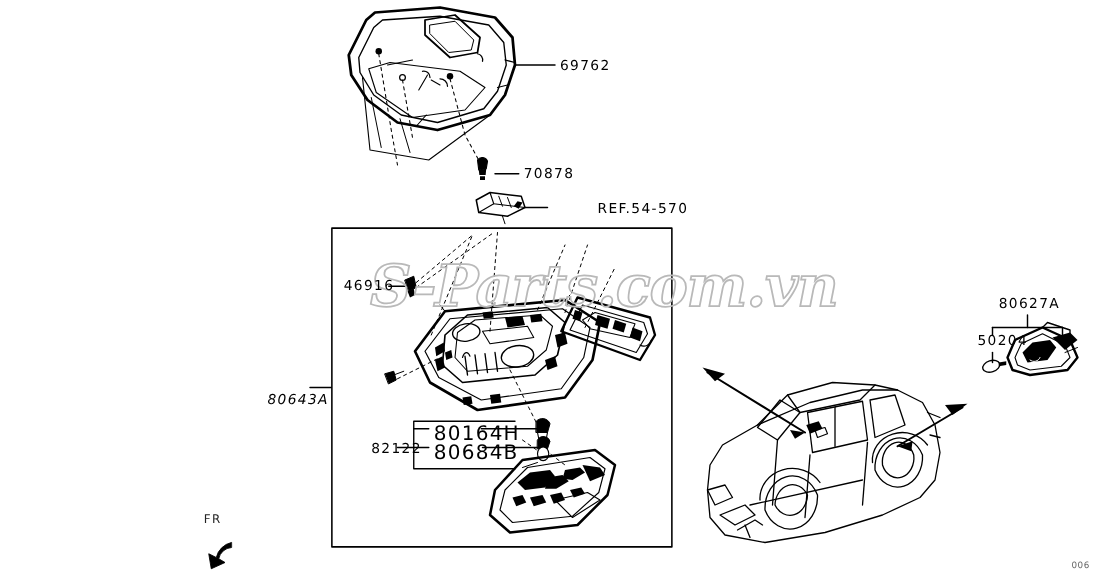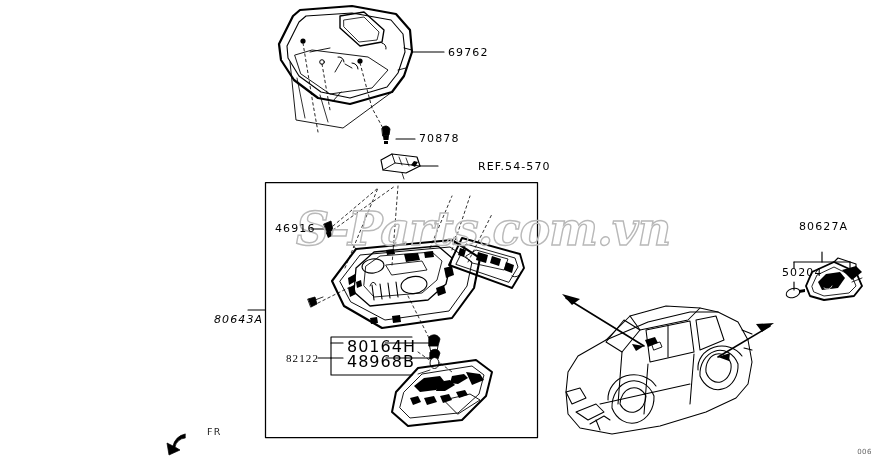--- a/index.html
+++ b/index.html
@@ -11,22 +11,22 @@
        font-size:11px;color:#000;letter-spacing:1.1px;white-space:nowrap;
        font-weight:500;}
   .lbl.sm{font-size:16px;letter-spacing:1px;}
   .wm{position:absolute;left:296px;top:202px;font-size:46px;
       font-family:"DejaVu Serif","Liberation Serif",serif;
       font-style:italic;font-weight:700;letter-spacing:-1px;
       color:transparent;-webkit-text-stroke:1.4px #b9b9b9;
       white-space:nowrap;pointer-events:none;}
   .corner{position:absolute;right:6px;bottom:4px;font-size:7px;color:#666;
           letter-spacing:0.5px;font-family:"DejaVu Sans",sans-serif;}
-  .frtxt{position:absolute;left:163px;top:426px;font-size:9.5px;
-         letter-spacing:1.2px;color:#222;margin-left:44px;}
+  .frtxt{position:absolute;left:163px;top:410px;font-size:9.5px;
+         letter-spacing:1.2px;color:#222;}
 </style>
 </head>
 <body>
 
 <div id="sheet">
 
   <svg class="layer" viewBox="0 0 878 460">
     <g fill="none" stroke="#000" stroke-width="1.15" stroke-linejoin="round" stroke-linecap="round">
 
       <g>
@@ -287,25 +287,25 @@
   <div class="lbl" style="left:419px; top:132px;">70878</div>
 
   <div class="lbl" style="left:442px; top:160px;margin-left:36px;">REF.54-570</div>
 
   <div class="lbl" style="left:275px; top:222px;">46916</div>
 
   <div class="lbl" style="left:214px; top:313px;font-style:italic;">80643A</div>
 
   <div class="lbl sm" style="left:347px; top:337px;">80164H</div>
 
-  <div class="lbl sm" style="left:347px; top:352px;">48968B</div>
-
-  <div class="lbl" style="left:286px; top:352px;font-family:Liberation Serif, serif;">82122</div>
-
-  <div class="lbl" style="left:799px; top:220px;">80627A</div>
+  <div class="lbl sm" style="left:347px; top:352px;">80684B</div>
+
+  <div class="lbl" style="left:297px; top:352px;">82122</div>
+
+  <div class="lbl" style="left:799px; top:236px;">80627A</div>
 
   <div class="lbl" style="left:782px; top:266px;">50204</div>
 
   <div class="frtxt">FR</div>
 
   <div class="corner">006</div>
 
 </div>
 
 </body></html>

